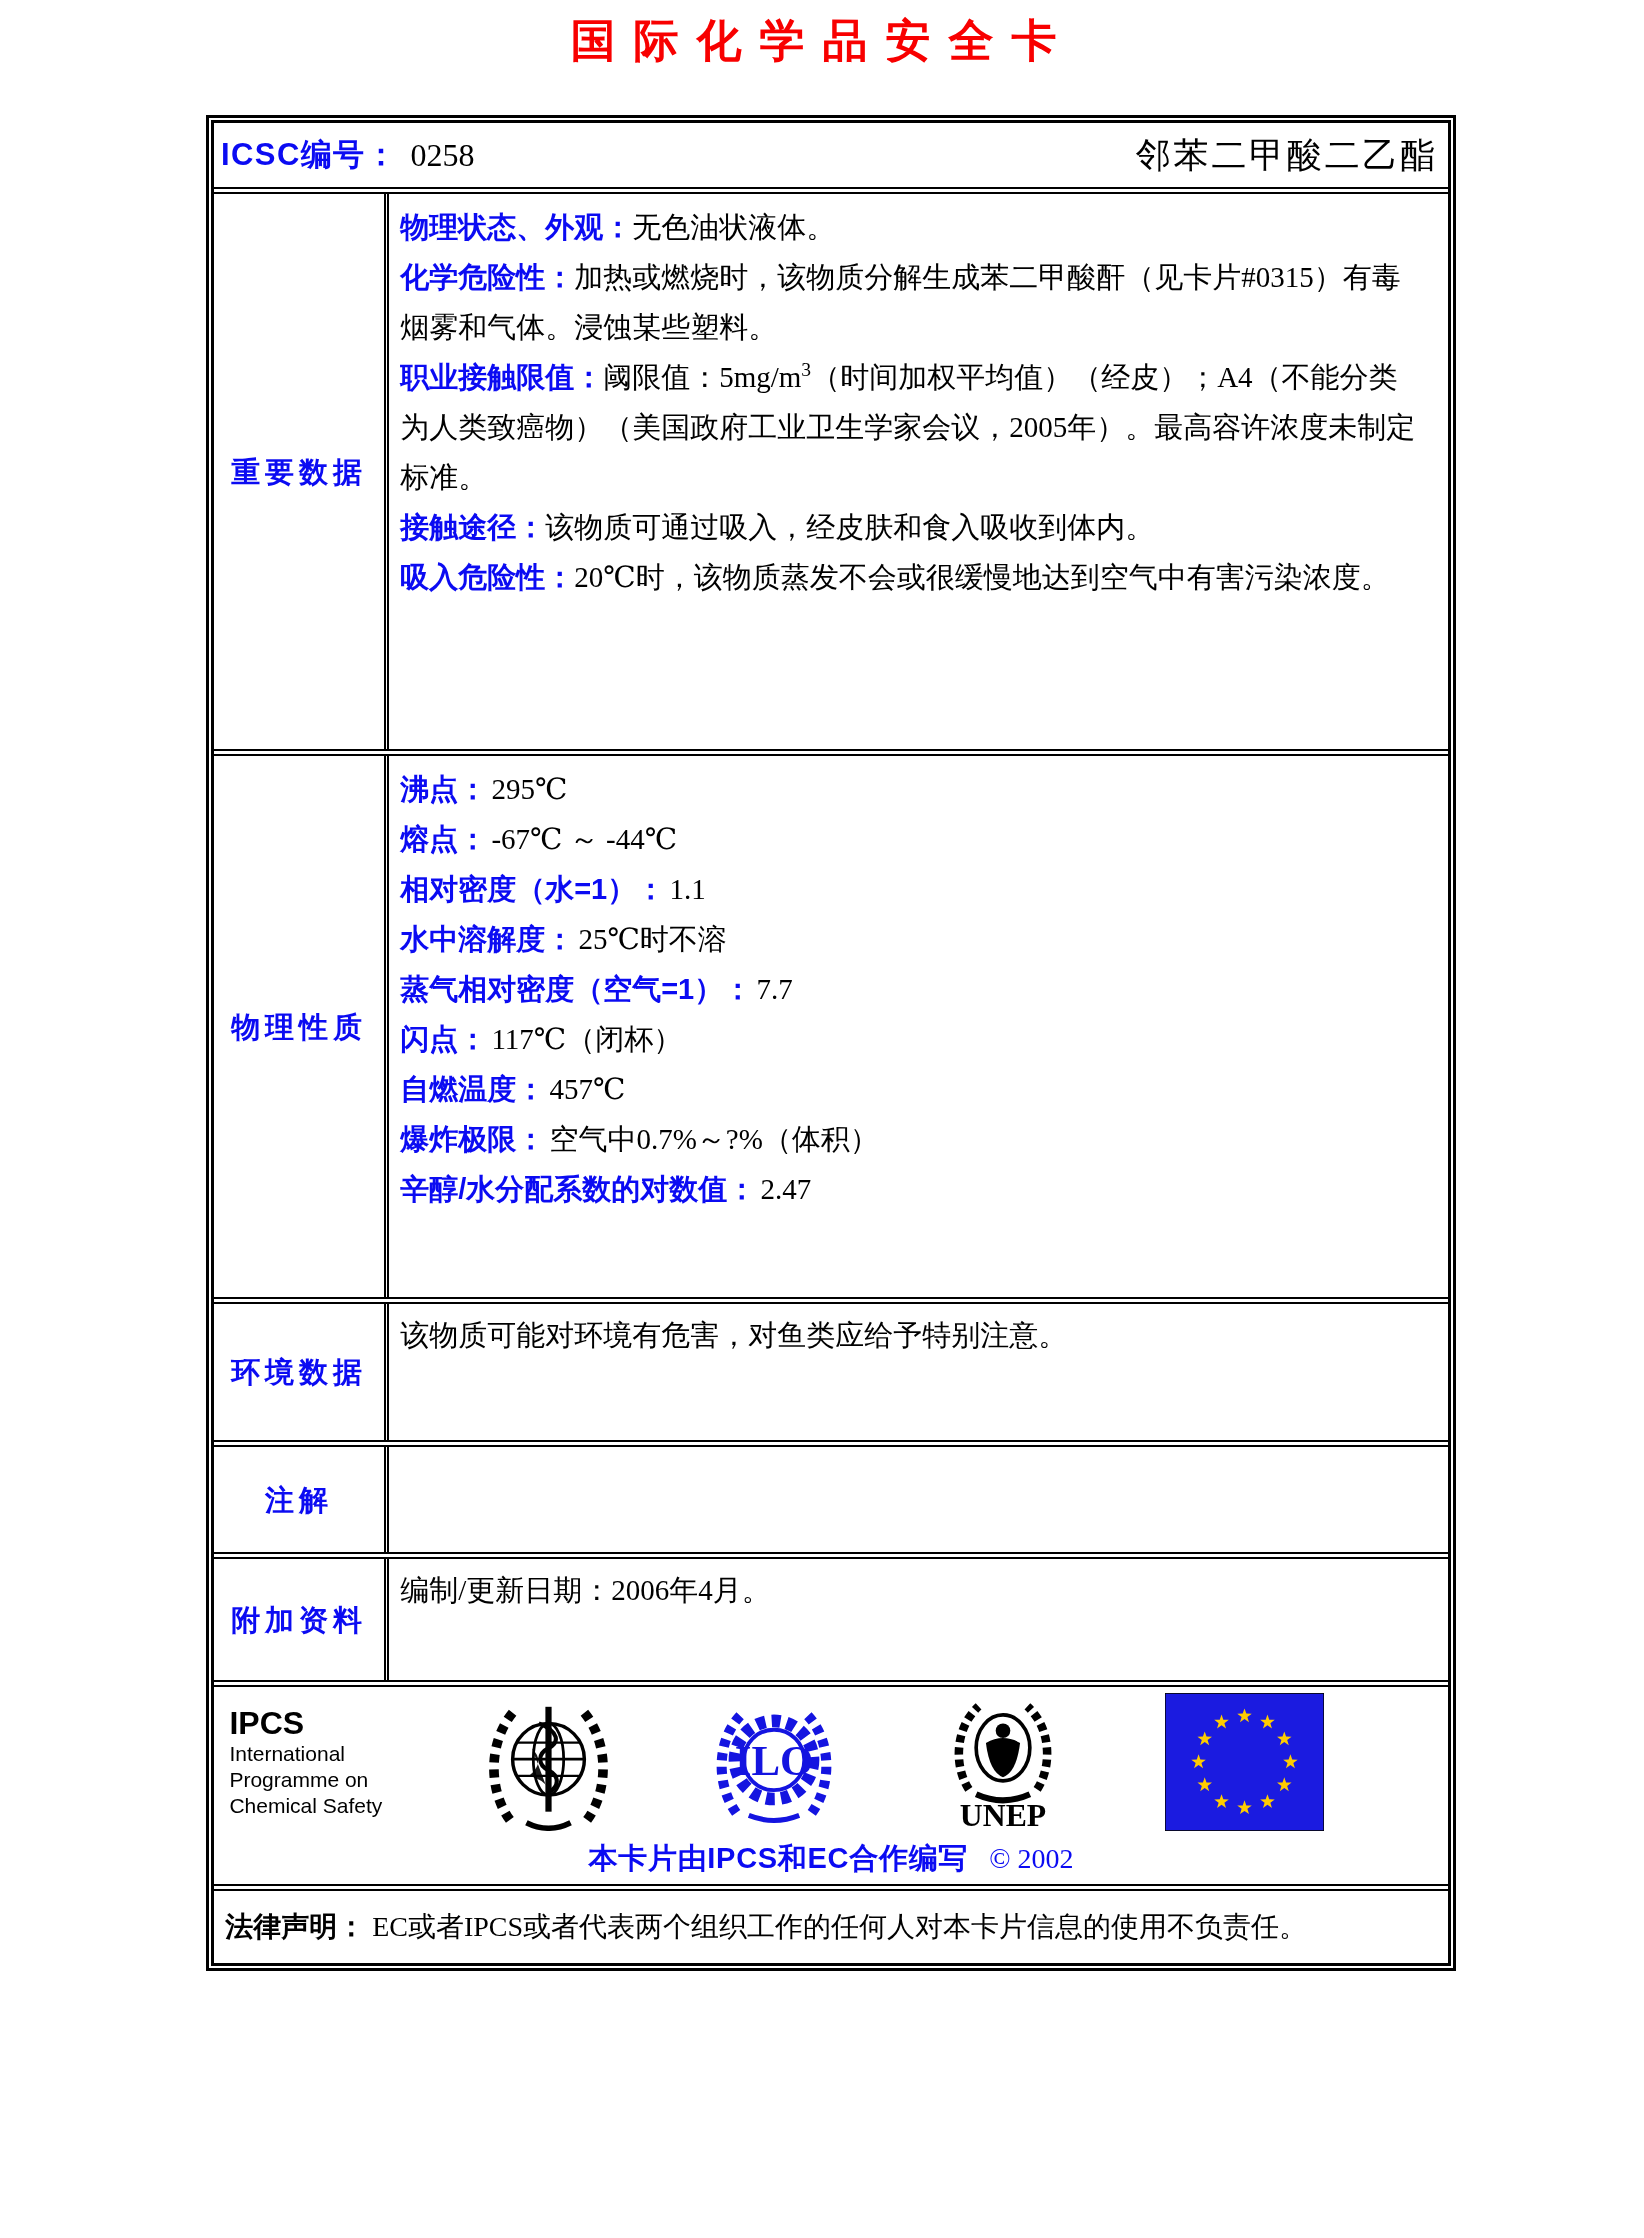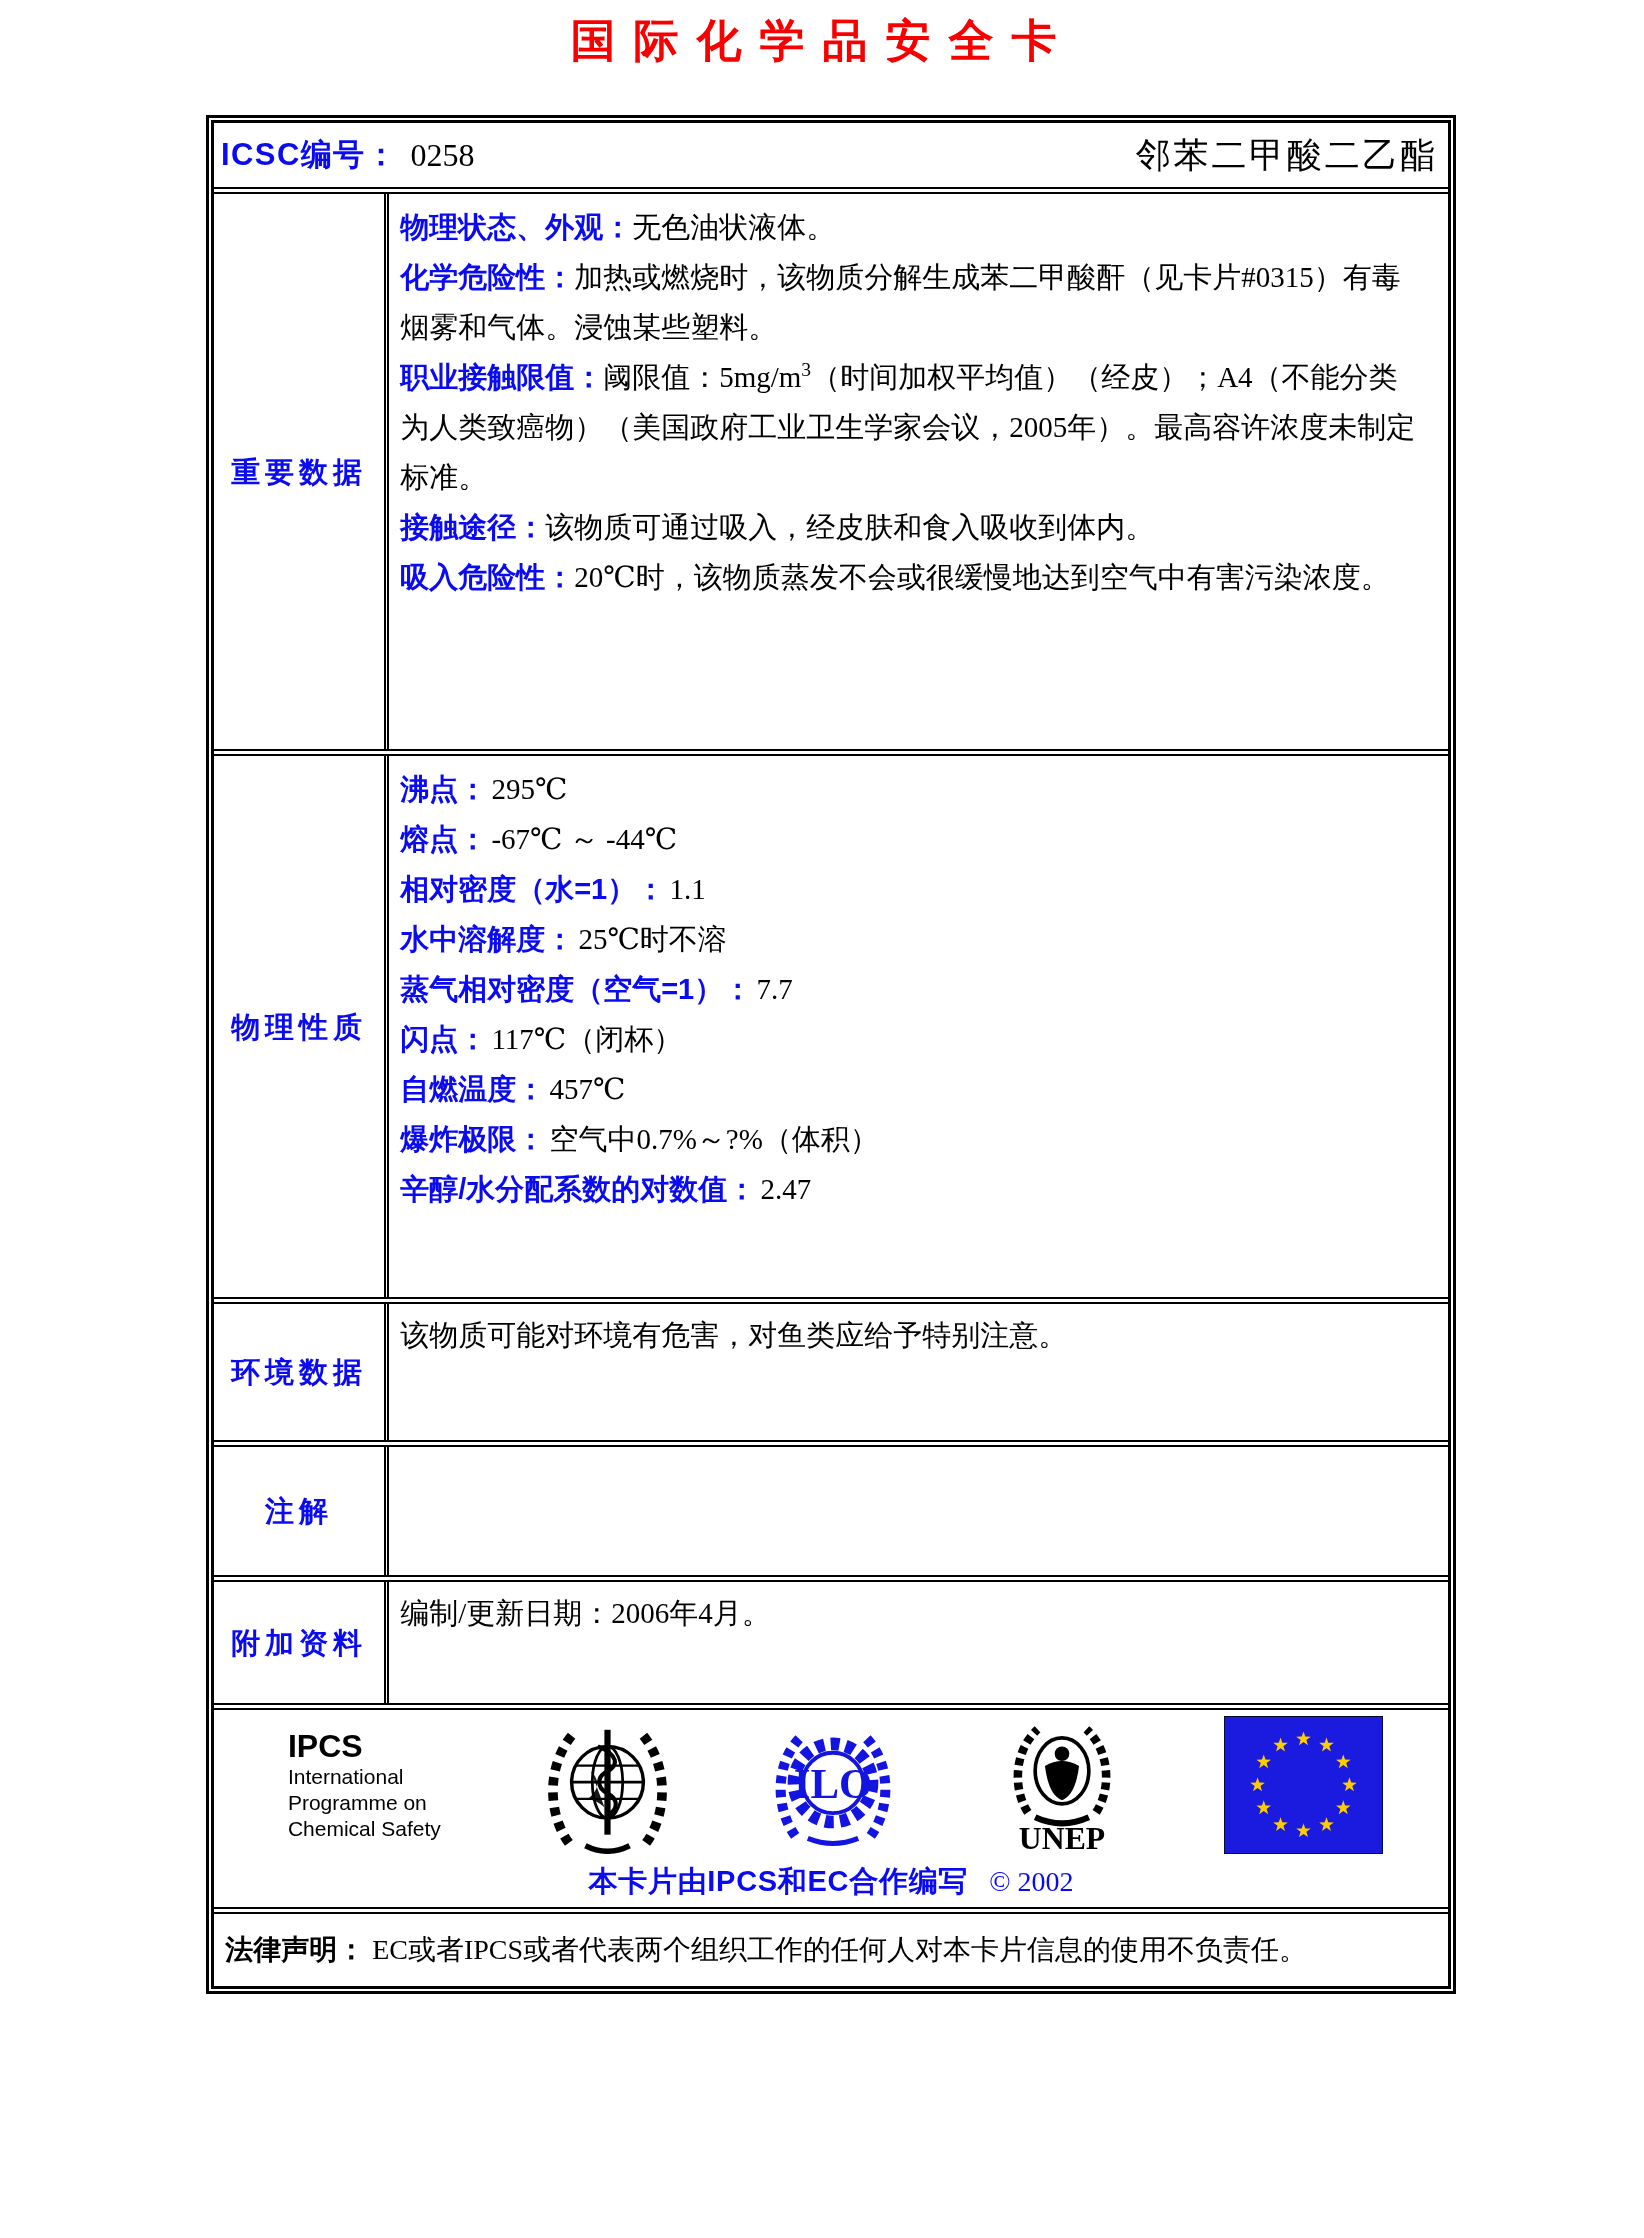--- a/index.html
+++ b/index.html
@@ -47,32 +47,32 @@
     border-right:5.6px double #000;
     display:flex; align-items:center; justify-content:center;
     text-align:center;
   }
   .section-label { font-size:29px; letter-spacing:4.9px; line-height:38px; }
   .content-cell { flex:1 1 auto; padding:8.4px 28px 8.4px 11.2px; }
 
   .sec-important { height:562px; }
   .sec-physical  { height:548px; }
   .sec-env       { height:143px; }
-  .sec-notes     { height:135px;justify-content:space-between; }
+  .sec-notes     { height:112px;justify-content:space-between; }
   .sec-add       { height:128px; }
 
   .body-par { font-size:29px; line-height:50px; text-align:left; }
   .body-par .lbl { font-size:29px;text-align:center; }
   .body-par sup { font-size:19.6px; vertical-align:super; line-height:0; }
   .prop-line { white-space:nowrap; font-size:29px; line-height:50px; }
   .prop-line .val { margin-left:4.2px; }
   .plain-text { font-size:29px; line-height:46px; }
 
   
-  .logos-row { height:204px; flex-direction:column; padding:4.2px 7px 2.8px 7px;align-items:center; }
+  .logos-row { height:204px; flex-direction:column; padding:4.2px 7px 2.8px 7px; }
   .logo-band { display:flex; align-items:center; height:142px; }
   .ipcs-block { width:231px; padding-left:8.4px; }
   .ipcs-title { font-family:"Liberation Sans","DejaVu Sans",sans-serif; font-weight:bold; font-size:32px; line-height:36px; color:#000; }
   .ipcs-sub { font-family:"Liberation Sans","DejaVu Sans",sans-serif; font-size:21px; line-height:26px; color:#000; }
   .logo-item { display:flex; align-items:center; justify-content:center; }
   .who-box  { margin-left:25px; }
   .ilo-box  { margin-left:91px; }
   .unep-box { margin-left:105px; }
   .eu-box   { margin-left:101px; }
   .credit-line {

